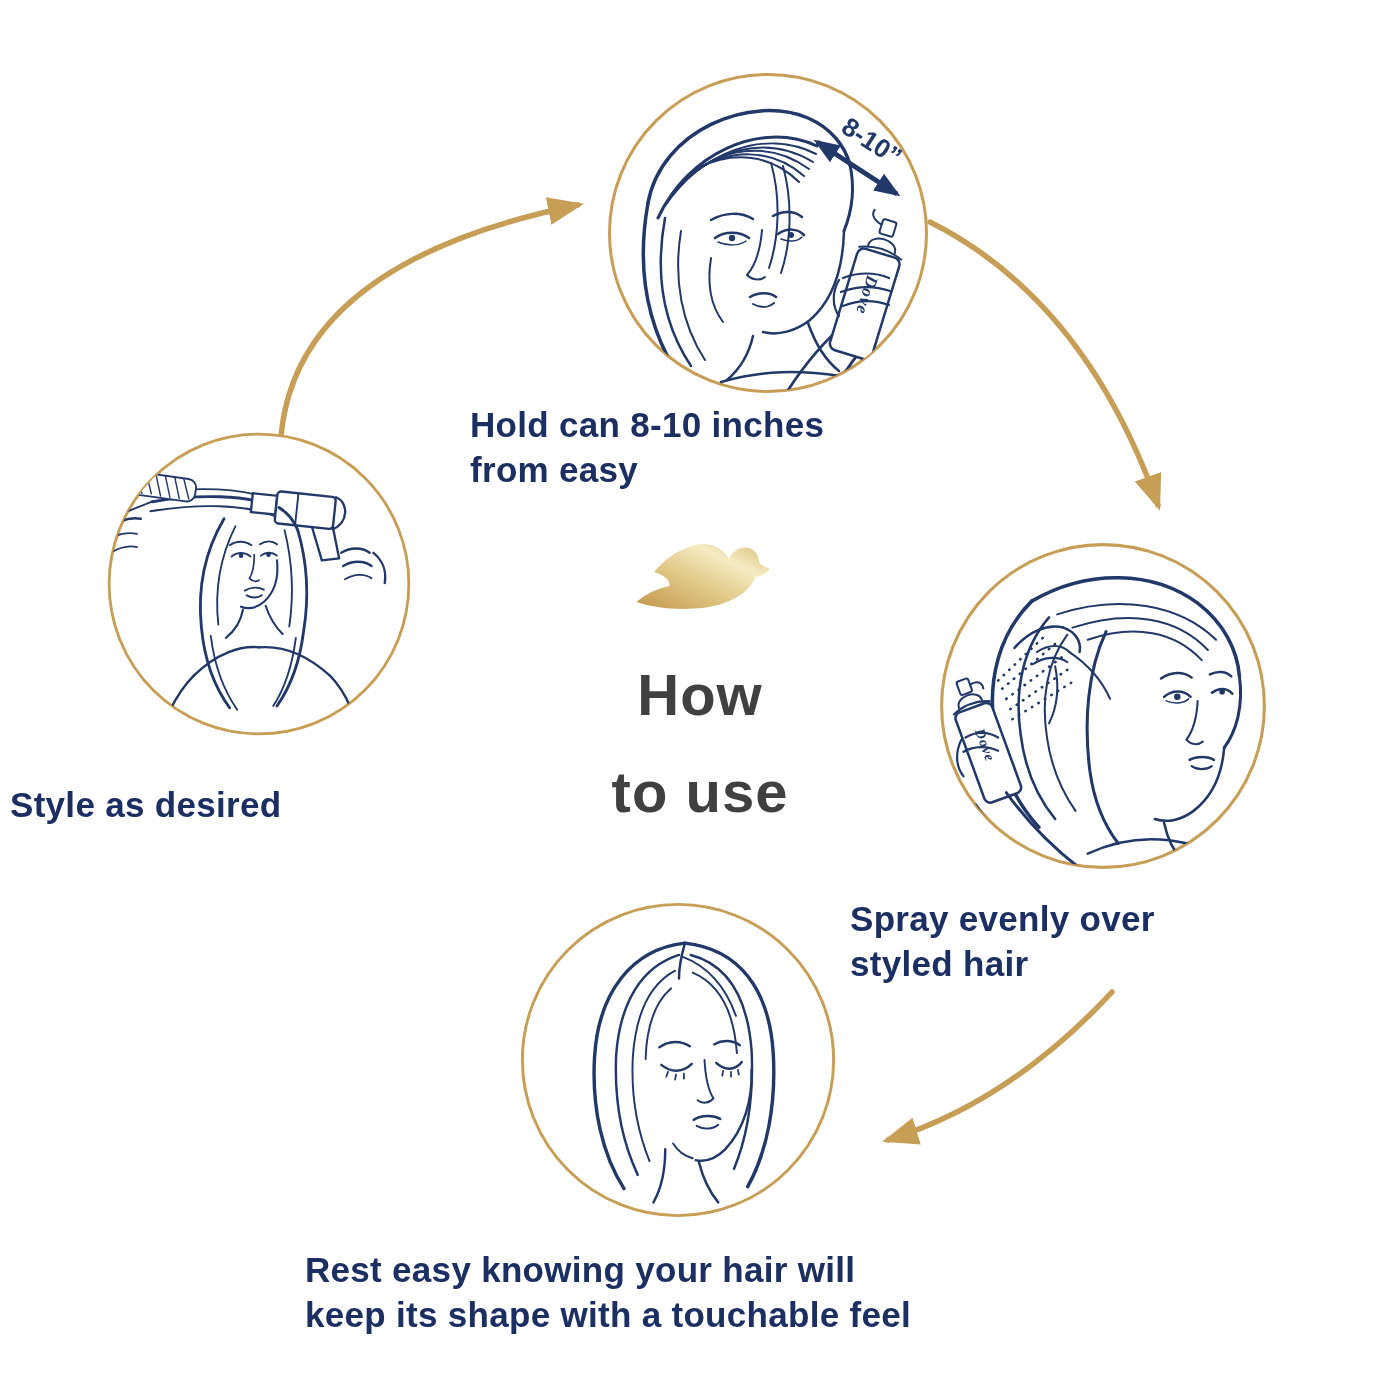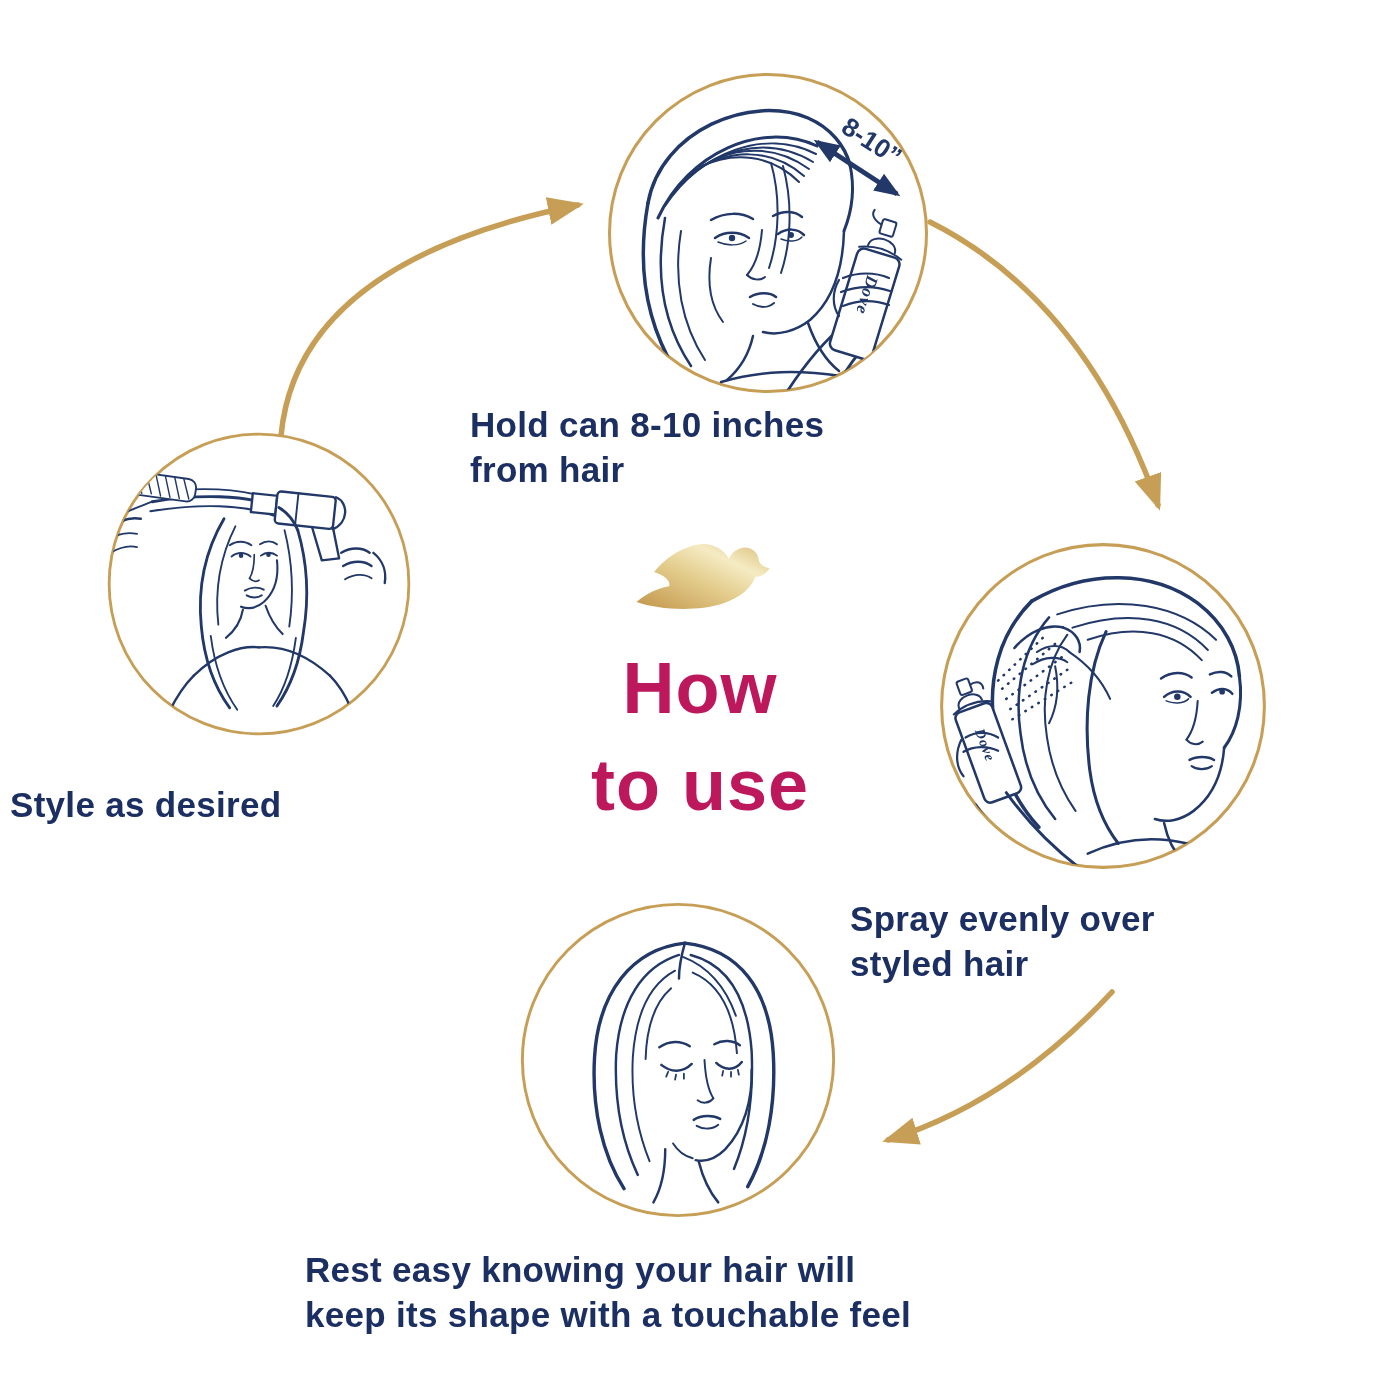--- a/index.html
+++ b/index.html
@@ -5,21 +5,21 @@
   html,body{margin:0;padding:0;background:#fff;}
   .canvas{position:relative;width:1400px;height:1400px;background:#fff;overflow:hidden;
           font-family:"Liberation Sans", sans-serif;}
   svg{display:block;}
   .arrows{position:absolute;left:0;top:0;}
   .step-circle{position:absolute;}
   .caption{position:absolute;text-align:left;font-weight:bold;color:#1C2F63;
            font-size:35px;line-height:45px;letter-spacing:.3px;white-space:nowrap;}
   .center-block{position:absolute;left:400px;top:540px;width:600px;text-align:center;}
   .dove-wrap{width:150px;margin:0 auto;}
-  .title{margin-top:20px;font-weight:bold;color:#be185d;font-size:72px;line-height:97px;letter-spacing:1px;}
+  .title{margin-top:26px;font-weight:bold;color:#404040;font-size:58px;line-height:97px;letter-spacing:1px;}
   .nl{stroke:#213869;fill:none;stroke-linecap:round;stroke-linejoin:round;}
   .canlabel{font-family:"Liberation Serif", serif;font-style:italic;font-weight:bold;fill:#213869;}
 </style>
 </head>
 <body>
 
 <div class="canvas">
 
   <svg class="arrows" width="1400" height="1400" viewBox="0 0 1400 1400">
     <defs>
@@ -311,21 +311,21 @@
           <path stroke-width="2" d="M160,250 C165,258 172,263 180,265"></path>
           <path stroke-width="2.5" d="M186,268 C190,284 196,298 206,310"></path>
           <path stroke-width="2.5" d="M152,256 C152,278 148,296 140,310"></path>
         </g>
       </g>
     </svg>
   </div>
 
   <div class="caption" style="left:470px;top:402px;width:600px;">
     <span>Hold can 8-10 inches</span><br>
-    <span>from hair</span>
+    <span>from easy</span>
   </div>
 
   <div class="caption" style="left:10px;top:763px;width:500px;margin-top:19px;">
     <span>Style as desired</span>
   </div>
 
   <div class="caption" style="left:305px;top:1247px;width:760px;">
     <span>Rest easy knowing your hair will</span><br>
     <span>keep its shape with a touchable feel</span>
   </div>

